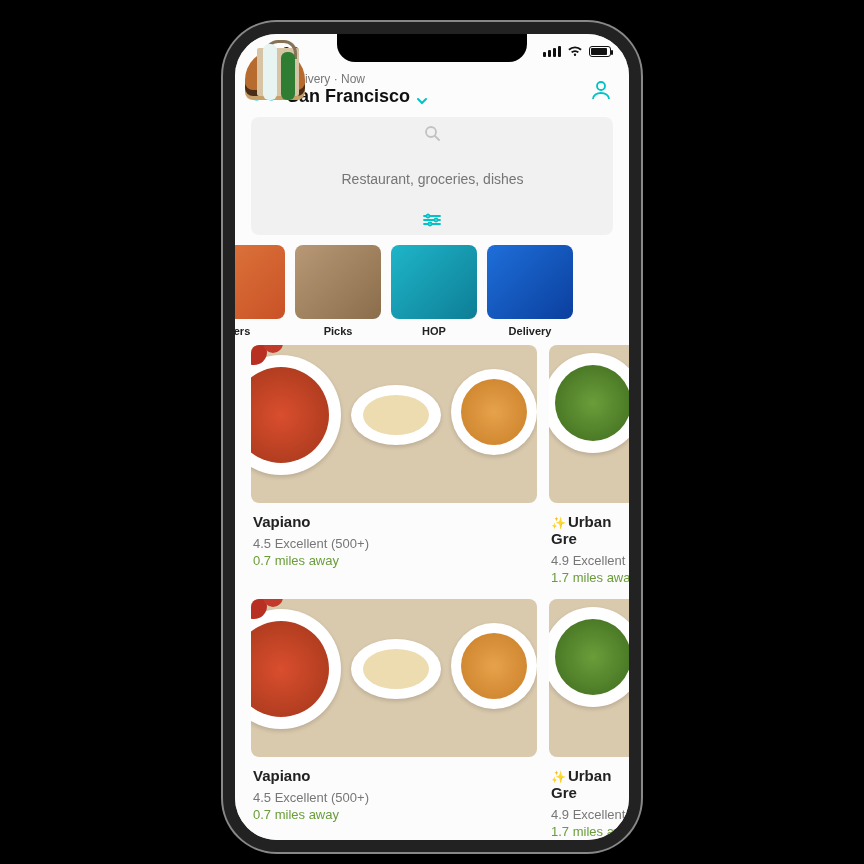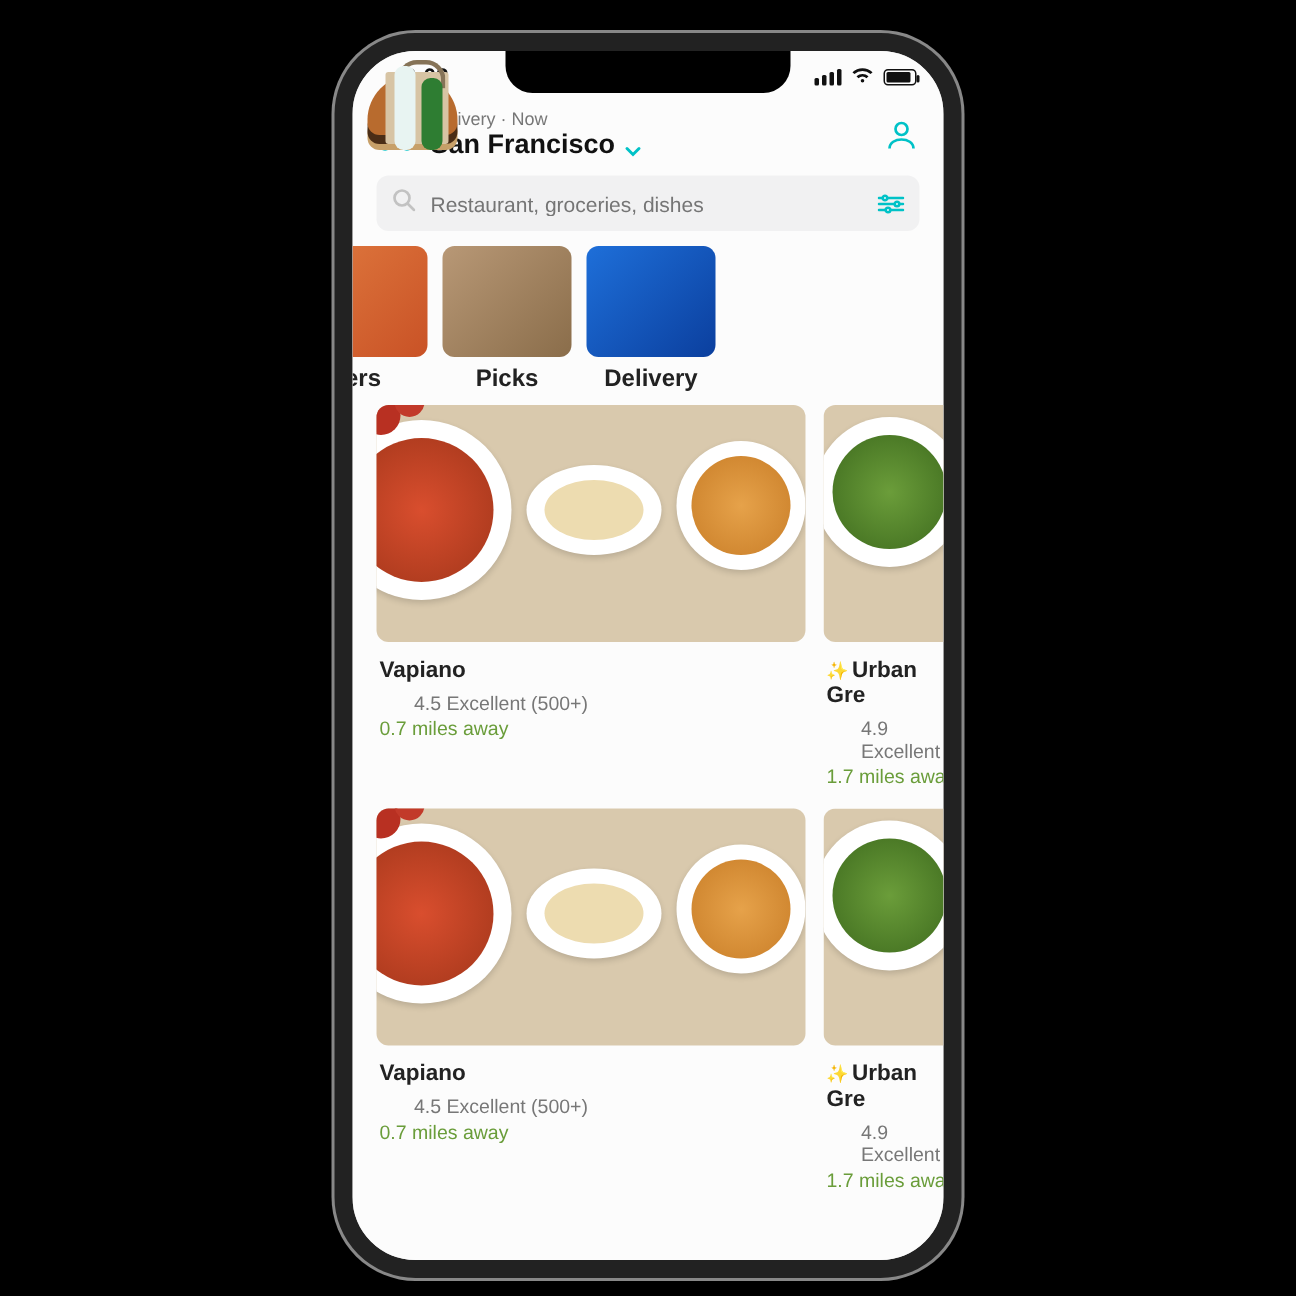--- a/index.html
+++ b/index.html
@@ -64,48 +64,48 @@
   .loc-top { font-size:12px; color:#777; font-weight:500; }
   .loc-main { font-size:18px; font-weight:800; color:#111; display:flex; align-items:center; gap:6px;}
   .chev { width:12px; height:12px; }
   .profile { width:24px; height:24px; }
 
   .search {
     margin: 0 16px 10px 16px;
     background:#f1f1f2;
     border-radius:8px;
     display:flex; align-items:center;
-    padding:8px 10px; gap:10px;
+    padding:8px 10px; gap:26px;flex-direction:column;
   }
   .search input { flex:1; border:none; background:transparent; font-size:14px; color:#999; outline:none;}
   .filter { width:18px; height:14px; }
 
   .cats { display:flex; gap:10px; padding:0 0 8px 4px; }
   .cat { width:86px; text-align:center; }
   .cat-img {
     width:86px; height:74px; border-radius:8px;
     display:flex; align-items:center; justify-content:center;
     font-size:11px; color:rgba(255,255,255,.6);
   }
-  .cat-label { font-size:16px; font-weight:700; margin-top:6px; color:#222; }
+  .cat-label { font-size:11px; font-weight:700; margin-top:6px; color:#222; }
   .cat:first-child { margin-left:-40px; }
 
   .section-title { font-size:17px; font-weight:800; padding:6px 16px 8px; color:#111;}
 
   .row { display:flex; gap:12px; padding:0 16px 8px; }
   .card { width:286px; flex-shrink:0; }
   .card-img {
     width:100%; height:158px; border-radius:8px;
     background:#d9c9ad; position:relative; overflow:hidden;
   }
   .plate { position:absolute; border-radius:50%; background:#fff; box-shadow:0 2px 4px rgba(0,0,0,.15);}
   .food { position:absolute; border-radius:50%; }
   .card-body { padding:10px 2px 6px; }
   .card-name { font-size:15px; font-weight:700; color:#222; margin-bottom:6px;}
-  .card-rating { font-size:13px; color:#777; margin-bottom:2px;margin-left:23px;}
+  .card-rating { font-size:13px; color:#777; margin-bottom:2px;}
   .card-dist { font-size:13px; color:#6a9d3a; }
   .card2 { width:90px; flex-shrink:0; overflow:hidden;}
   .card2 .card-img { width:180px; }
   .spark { color:#f5c518; font-size:12px; margin-right:2px;}
 
   .cat-offers { background: linear-gradient(135deg,#e07a3f,#c95226); }
   .cat-pickup { background: linear-gradient(135deg,#b89876,#8a6d4a); }
   .cat-hop    { background: linear-gradient(135deg,#1fb5c9,#0d7e96); }
   .cat-pharm  { background: linear-gradient(135deg,#1e6fd9,#0b3f9e); }
 
@@ -197,20 +197,24 @@
     <div class="cats">
       <div class="cat">
         <div class="cat-img cat-offers burger"></div>
         <div class="cat-label">ers</div>
       </div>
       <div class="cat">
         <div class="cat-img cat-pickup bag"></div>
         <div class="cat-label">Picks</div>
       </div>
       <div class="cat">
+        <div class="cat-img cat-hop"></div>
+        <div class="cat-label">HOP</div>
+      </div>
+      <div class="cat">
         <div class="cat-img cat-pharm bottles"></div>
         <div class="cat-label">Delivery</div>
       </div>
     </div>
 
     <div class="row">
       <div class="card">
         <div class="card-img">
           <div class="plate" style="left:-30px;top:10px;width:120px;height:120px;"></div>
           <div class="food" style="left:-18px;top:22px;width:96px;height:96px;background:radial-gradient(circle,#d94e2e,#a2361a);"></div>

